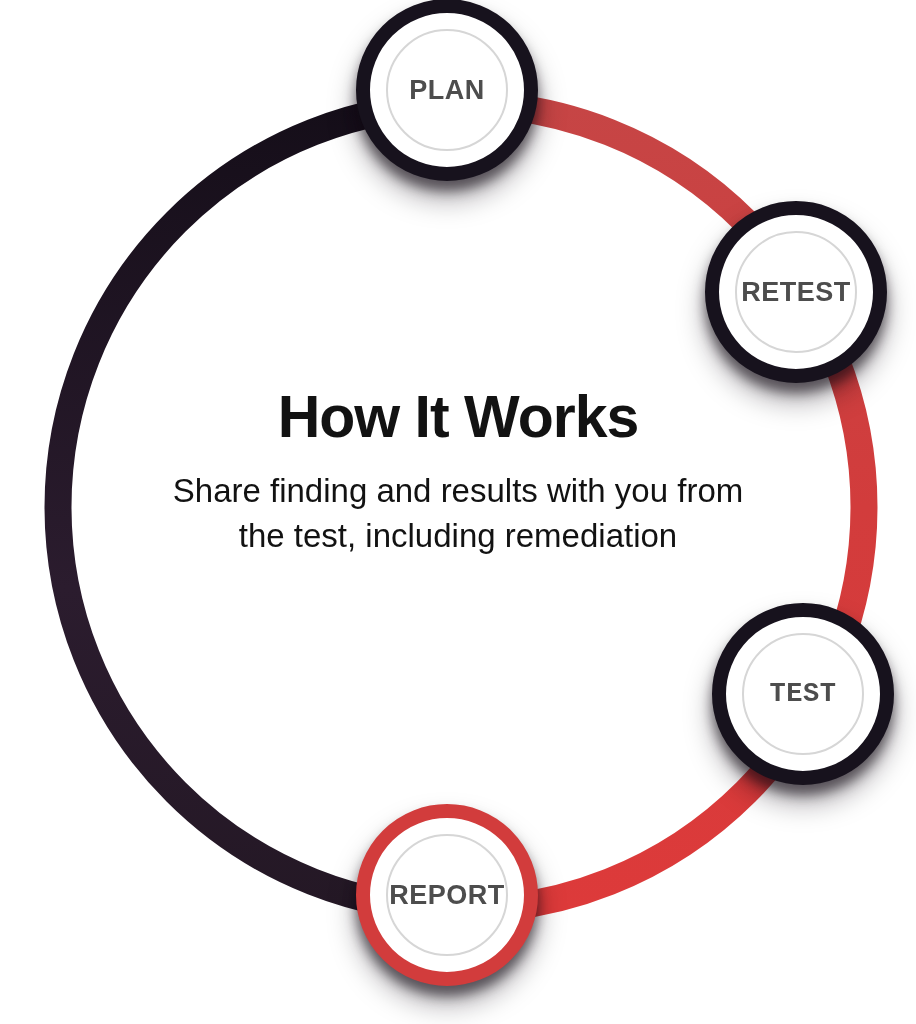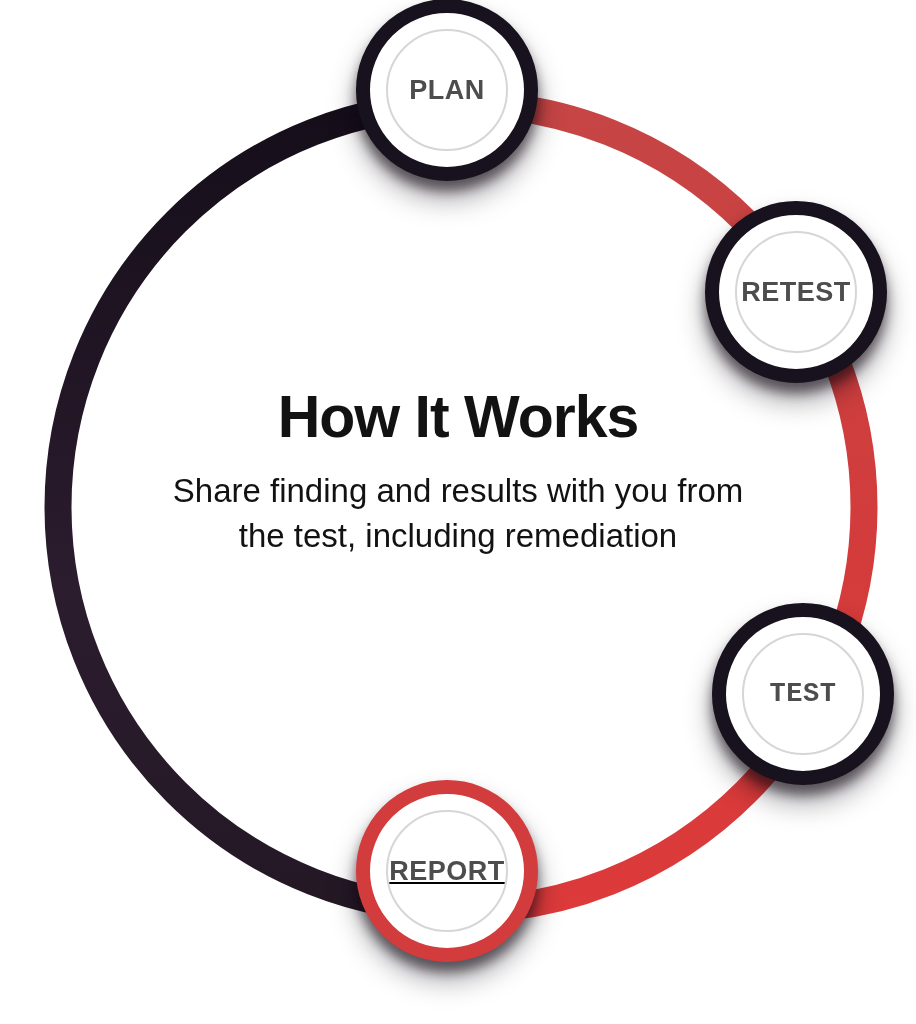--- a/index.html
+++ b/index.html
@@ -62,21 +62,21 @@
     font-size: 27px;
     font-weight: 700;
     letter-spacing: 0.5px;
     color: var(--node-label);
     white-space: nowrap;
   }
   
   .node--plan   { left: 356px; top:  -1px; }
   .node--scope  { left: 705px; top: 201px; }
   .node--test   { left: 712px; top: 603px; font-family: Liberation Mono, monospace; }
-  .node--report { left: 356px; top: 780px; text-decoration: underline; }
+  .node--report { left: 356px; top: 804px; }
   .node--youfix { left:   7px; top: 603px; }
   .node--retest { left:   7px; top: 201px; }
 
   .center-text {
     position: absolute;
     top: 383px;
     left: 50%;
     transform: translateX(-50%);
     width: 660px;
     text-align: center;

